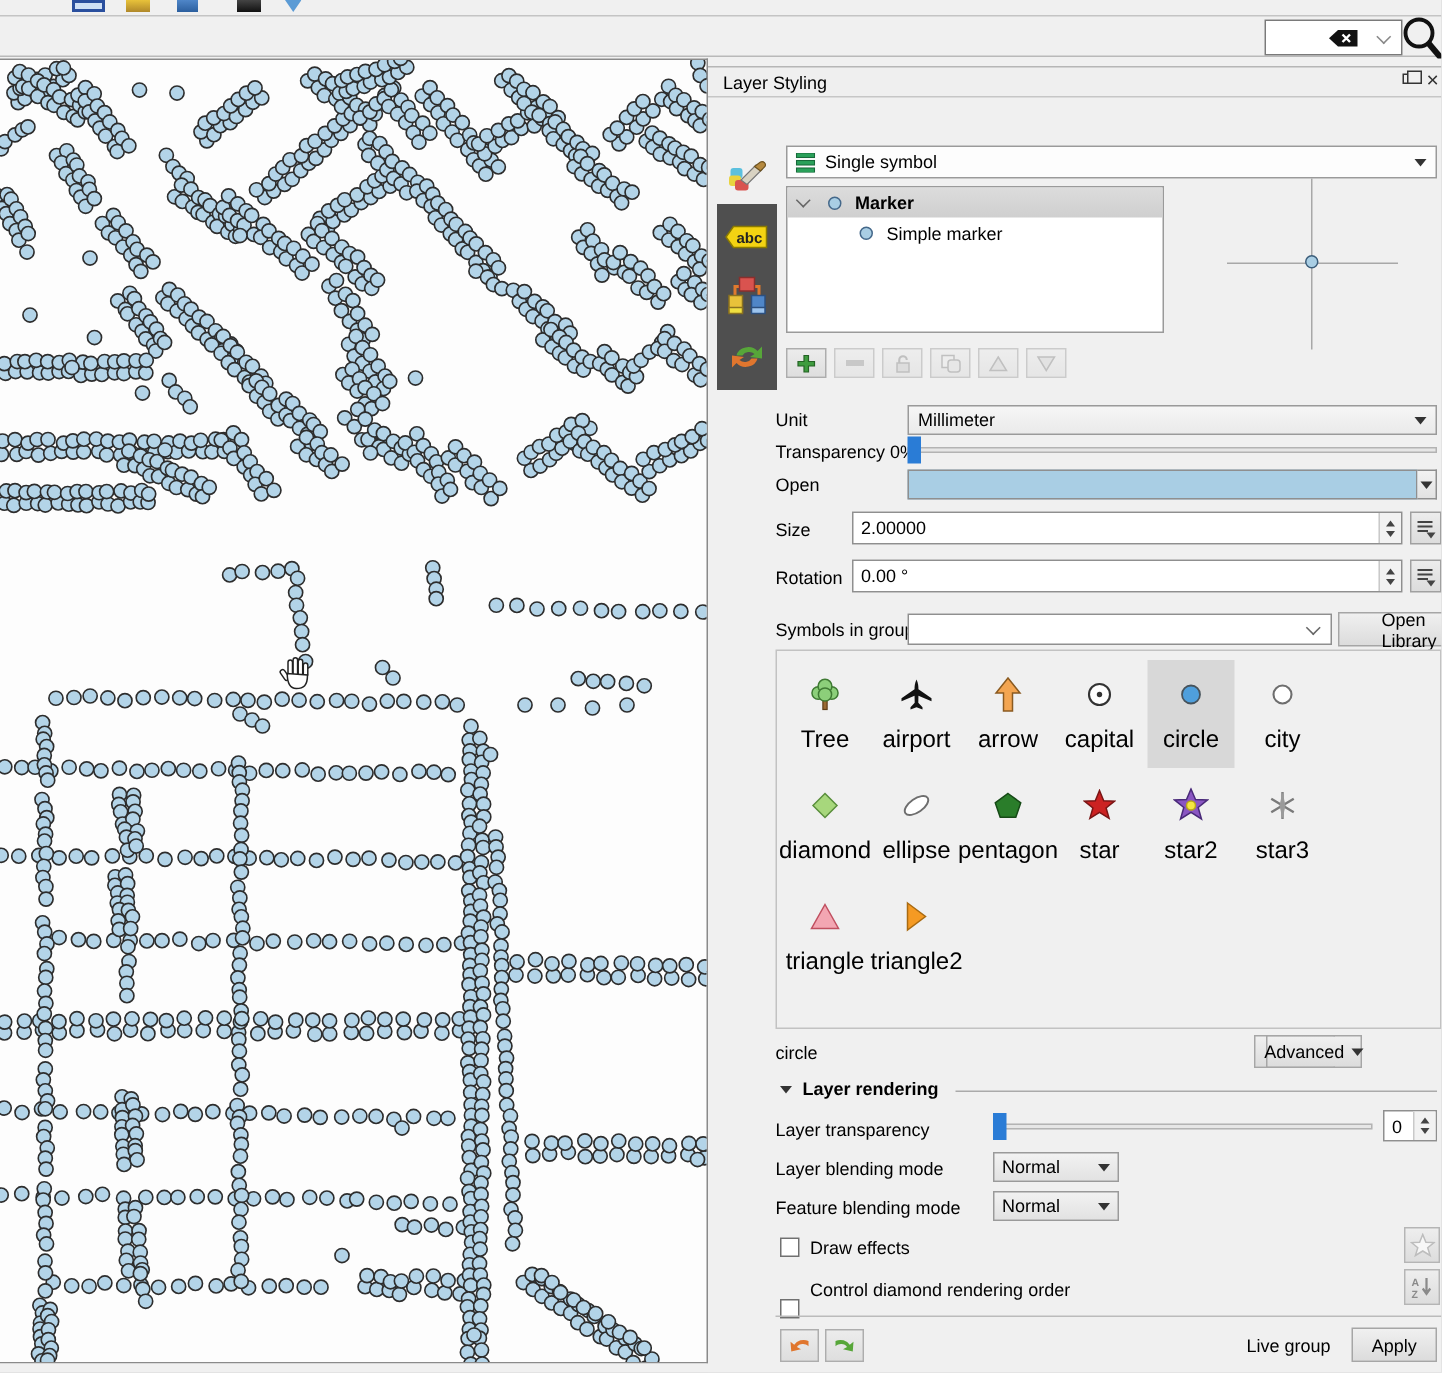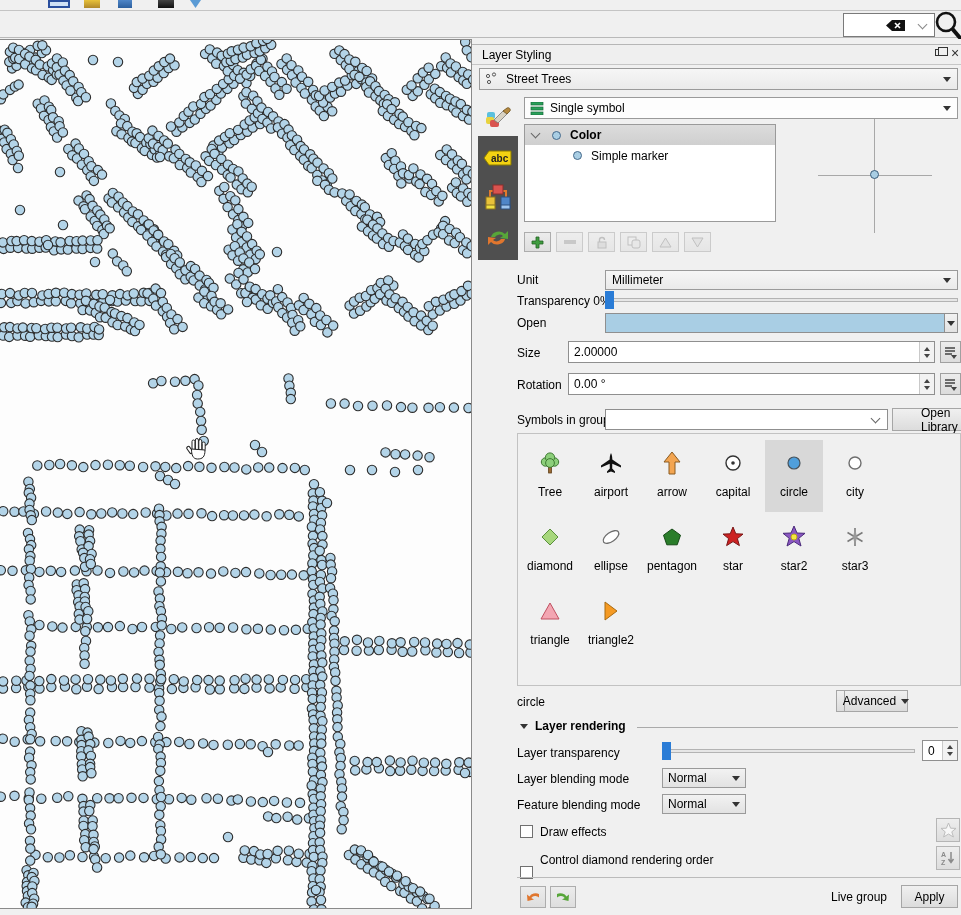--- a/index.html
+++ b/index.html
@@ -60,21 +60,21 @@
   .groove { position:absolute; left:0; right:0; top:7px; height:4px; background:#e6e6e6; border:1px solid #b3b3b3; }
   .handle { position:absolute; top:0; width:9px; height:18px; background:#2a7cd6; }
   .ddbtn { width:21px; height:22px; background:linear-gradient(#ececec,#dcdcdc); border:1px solid #a0a0a0; display:flex; align-items:center; justify-content:center; }
   .btn { background:linear-gradient(#f0f0f0,#dcdcdc); border:1px solid #a6a6a6; display:flex; align-items:center; justify-content:center; gap:5px; }
   
   .lib { left:517px; top:433px; width:444px; height:253px; border:1px solid #c2c2c2; background:#f0f0f0; }
   .lib-grid { position:absolute; left:3px; top:6px; display:grid; grid-template-columns:repeat(6,60px); grid-auto-rows:74px; column-gap:1px; }
   .lib-item { width:58px; height:72px; display:flex; flex-direction:column; align-items:center; justify-content:flex-start; padding-top:10px; }
   .lib-item.sel { background:#d8d8d8; }
   .lib-item .ic { width:26px; height:26px; display:flex; align-items:center; justify-content:center; }
-  .lib-item .lab { margin-top:9px; font-size:12px;text-align:right; }
+  .lib-item .lab { margin-top:9px; font-size:16px;text-align:right; }
   
   .lr-head { left:520px; top:719px; display:flex; align-items:center; gap:7px; font-weight:bold; }
   .lr-rule { left:637px; top:727px; width:321px; height:1px; background:#aaa; }
   .blend { background:linear-gradient(#f2f2f2,#e2e2e2); border:1px solid #9a9a9a; display:flex; align-items:center; }
   .cb { width:13px; height:13px; background:#fff; border:1px solid #707070; position:relative; }
   .iconbtn { width:24px; height:24px; background:linear-gradient(#eee,#ddd); border:1px solid #b5b5b5; display:flex; align-items:center; justify-content:center; }
   .sep-bottom { left:517px; top:877px; width:444px; height:1px; background:#bbb; }
   .statusbar { left:0; top:909px; width:961px; height:6px; background:#f0f0f0; }
   svg { display:block; }
 </style>
@@ -1687,29 +1687,20 @@
         </g>
       </svg>
     </div>
 
 <div class="abs dock"></div>
 <div class="abs dock-title"></div>
 <div class="abs dock-title-text">Layer Styling</div>
 <div class="abs float-glyph"></div>
 <div class="abs close-glyph">×</div>
 
-<div class="abs combo layer-combo">
-  <svg width="16" height="14" viewBox="0 0 16 14" style="margin-left:4px;">
-    <circle cx="4" cy="4" r="1.6" fill="none" stroke="#555"></circle>
-    <circle cx="10" cy="2.5" r="1.6" fill="none" stroke="#555"></circle>
-    <circle cx="5" cy="10" r="1.6" fill="none" stroke="#555"></circle>
-  </svg>
-  <span class="lbl">Street Trees</span>
-  <span class="arr tri-down"></span>
-</div>
 
 <div class="abs tabbar"></div>
 <div class="abs tab sel" style="left:478px;top:96px;">
   <svg width="28" height="24" viewBox="0 0 28 24">
     <rect x="3" y="8" width="8" height="7" rx="2" fill="#5bc0de"></rect>
     <rect x="2" y="13" width="8" height="7" rx="2" fill="#e8d33f"></rect>
     <rect x="6" y="16" width="9" height="7" rx="2" fill="#d9534f"></rect>
     <path d="M10 16 L20 6 L24 9 L14 19 Z" fill="#d8d2c2" stroke="#777" stroke-width="0.8"></path>
     <path d="M19 7 L23 10 L26 7 C27 5 25 3 23 4 Z" fill="#b5893f" stroke="#6d5220" stroke-width="0.8"></path>
   </svg>
@@ -1744,21 +1735,21 @@
     <rect x="1" y="10" width="12" height="3" fill="#2aa05a" stroke="#17693a" stroke-width="0.7"></rect>
   </svg>
   <span class="lbl">Single symbol</span>
   <span class="arr tri-down"></span>
 </div>
 
 <div class="abs tree-box">
   <div class="tree-row1">
     <span style="margin-left:7px;" class="chev-down"></span>
     <span class="dot-ic" style="margin-left:13px;"></span>
-    <span style="margin-left:9px;font-weight:bold;">Color</span>
+    <span style="margin-left:9px;font-weight:bold;">Marker</span>
   </div>
   <div class="tree-row2">
     <span class="dot-ic" style="margin-left:48px;"></span>
     <span style="margin-left:9px;">Simple marker</span>
   </div>
 </div>
 
 <div class="abs pv-line" style="left:818px;top:175px;width:114px;height:1px;"></div>
 <div class="abs pv-line" style="left:874px;top:119px;width:1px;height:114px;"></div>
 <div class="abs pv-dot"></div>

